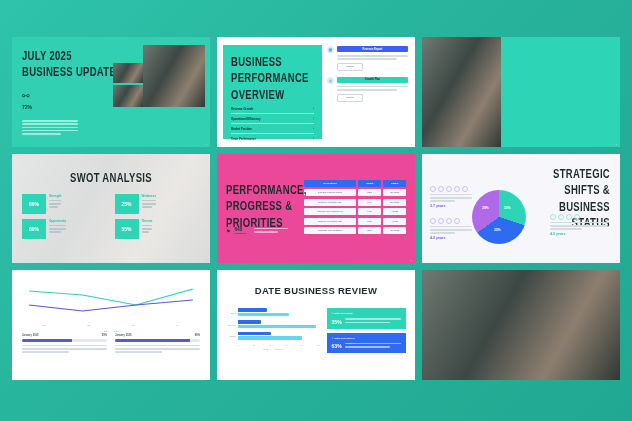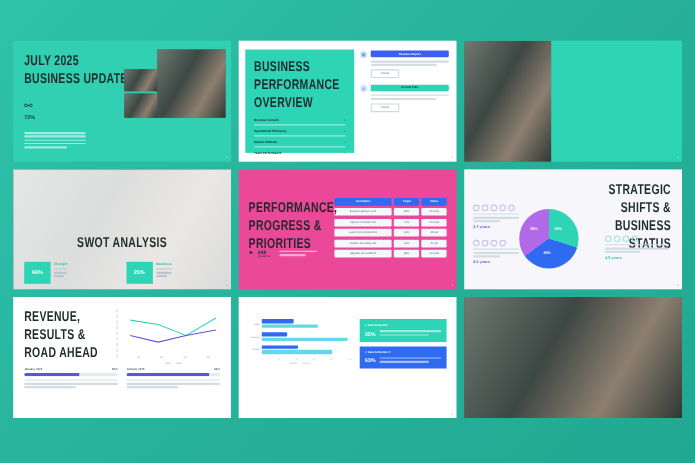--- a/index.html
+++ b/index.html
@@ -72,21 +72,21 @@
   .s3 .ph{width:40%;}
   .s3 .txt{flex:1;padding:14px 9px 8px 8px;box-sizing:border-box;}
   .s3 .nums{display:flex;gap:14px;margin-top:6px;}
   .s3 .num{font-size:7px;font-weight:bold;color:#0d3b34;}
 
   
   .s4{background:#e8eef0;position:relative;}
   .s4 .bgph{position:absolute;inset:0;}
   .s4 .ovl{position:absolute;inset:0;background:rgba(255,255,255,.82);}
   .s4 .inner{position:absolute;inset:0;padding:11px 10px;box-sizing:border-box;}
-  .s4 .title{text-align:center;margin-top:44px;}
+  .s4 .title{text-align:center;}
   .s4 .title .hd{display:inline-block;transform:scaleY(1.35);}
   .s4 .quad{display:grid;grid-template-columns:1fr 1fr;gap:5px 7px;margin-top:11px;}
   .s4 .cell{display:flex;gap:3px;}
   .s4 .box{width:24px;height:20px;background:#2ed4b6;display:flex;align-items:center;
       justify-content:center;color:#fff;font-size:5px;font-weight:bold;flex:none;}
   .s4 .cl{font-size:3px;font-weight:bold;color:#2bbfa6;margin-bottom:2px;}
 
   
   .s5{background:#ec4899;display:flex;align-items:center;}
   .s5 .l{width:44%;padding:0 5px 0 9px;box-sizing:border-box;}
@@ -390,23 +390,20 @@
       <div class="ln"></div>
         <div class="ln"></div>
         <div class="ln" style="width:55%"></div>
       <div class="yr">4.5 years</div>
     </div>
     <div class="pgno">6</div>
   </div>
 
   <div class="slide s7">
     <div class="top">
-      <div class="lt">
-        <div class="hd">REVENUE, RESULTS &amp; ROAD AHEAD</div>
-      </div>
       <div class="ch">
         <svg width="100%" height="38" viewBox="0 0 100 38" preserveAspectRatio="none">
           <polyline points="4,10 34,14 64,24 96,8" fill="none" stroke="#2ed4b6" stroke-width="1"></polyline>
           <polyline points="4,24 34,30 64,24 96,19" fill="none" stroke="#5b57d8" stroke-width="1"></polyline>
         </svg>
         <div class="xl">
           <span>Q1</span>
           <span>Q2</span>
           <span>Q3</span>
           <span>Q4</span>
@@ -440,20 +437,23 @@
         </div>
         <div class="ln"></div>
           <div class="ln"></div>
           <div class="ln" style="width:55%"></div>
       </div>
     </div>
     <div class="pgno">7</div>
   </div>
 
   <div class="slide s8">
+    <div class="title">
+      <span class="hd">DATE BUSINESS REVIEW</span>
+    </div>
     <div class="cols" style="margin-top:10px">
       <div class="bc">
         <div class="brow">
           <div class="blab">Sales</div>
           <div class="bars">
             <div class="bar a" style="width:35%"></div>
             <div class="bar b" style="width:62%"></div>
           </div>
         </div>
         <div class="brow">

